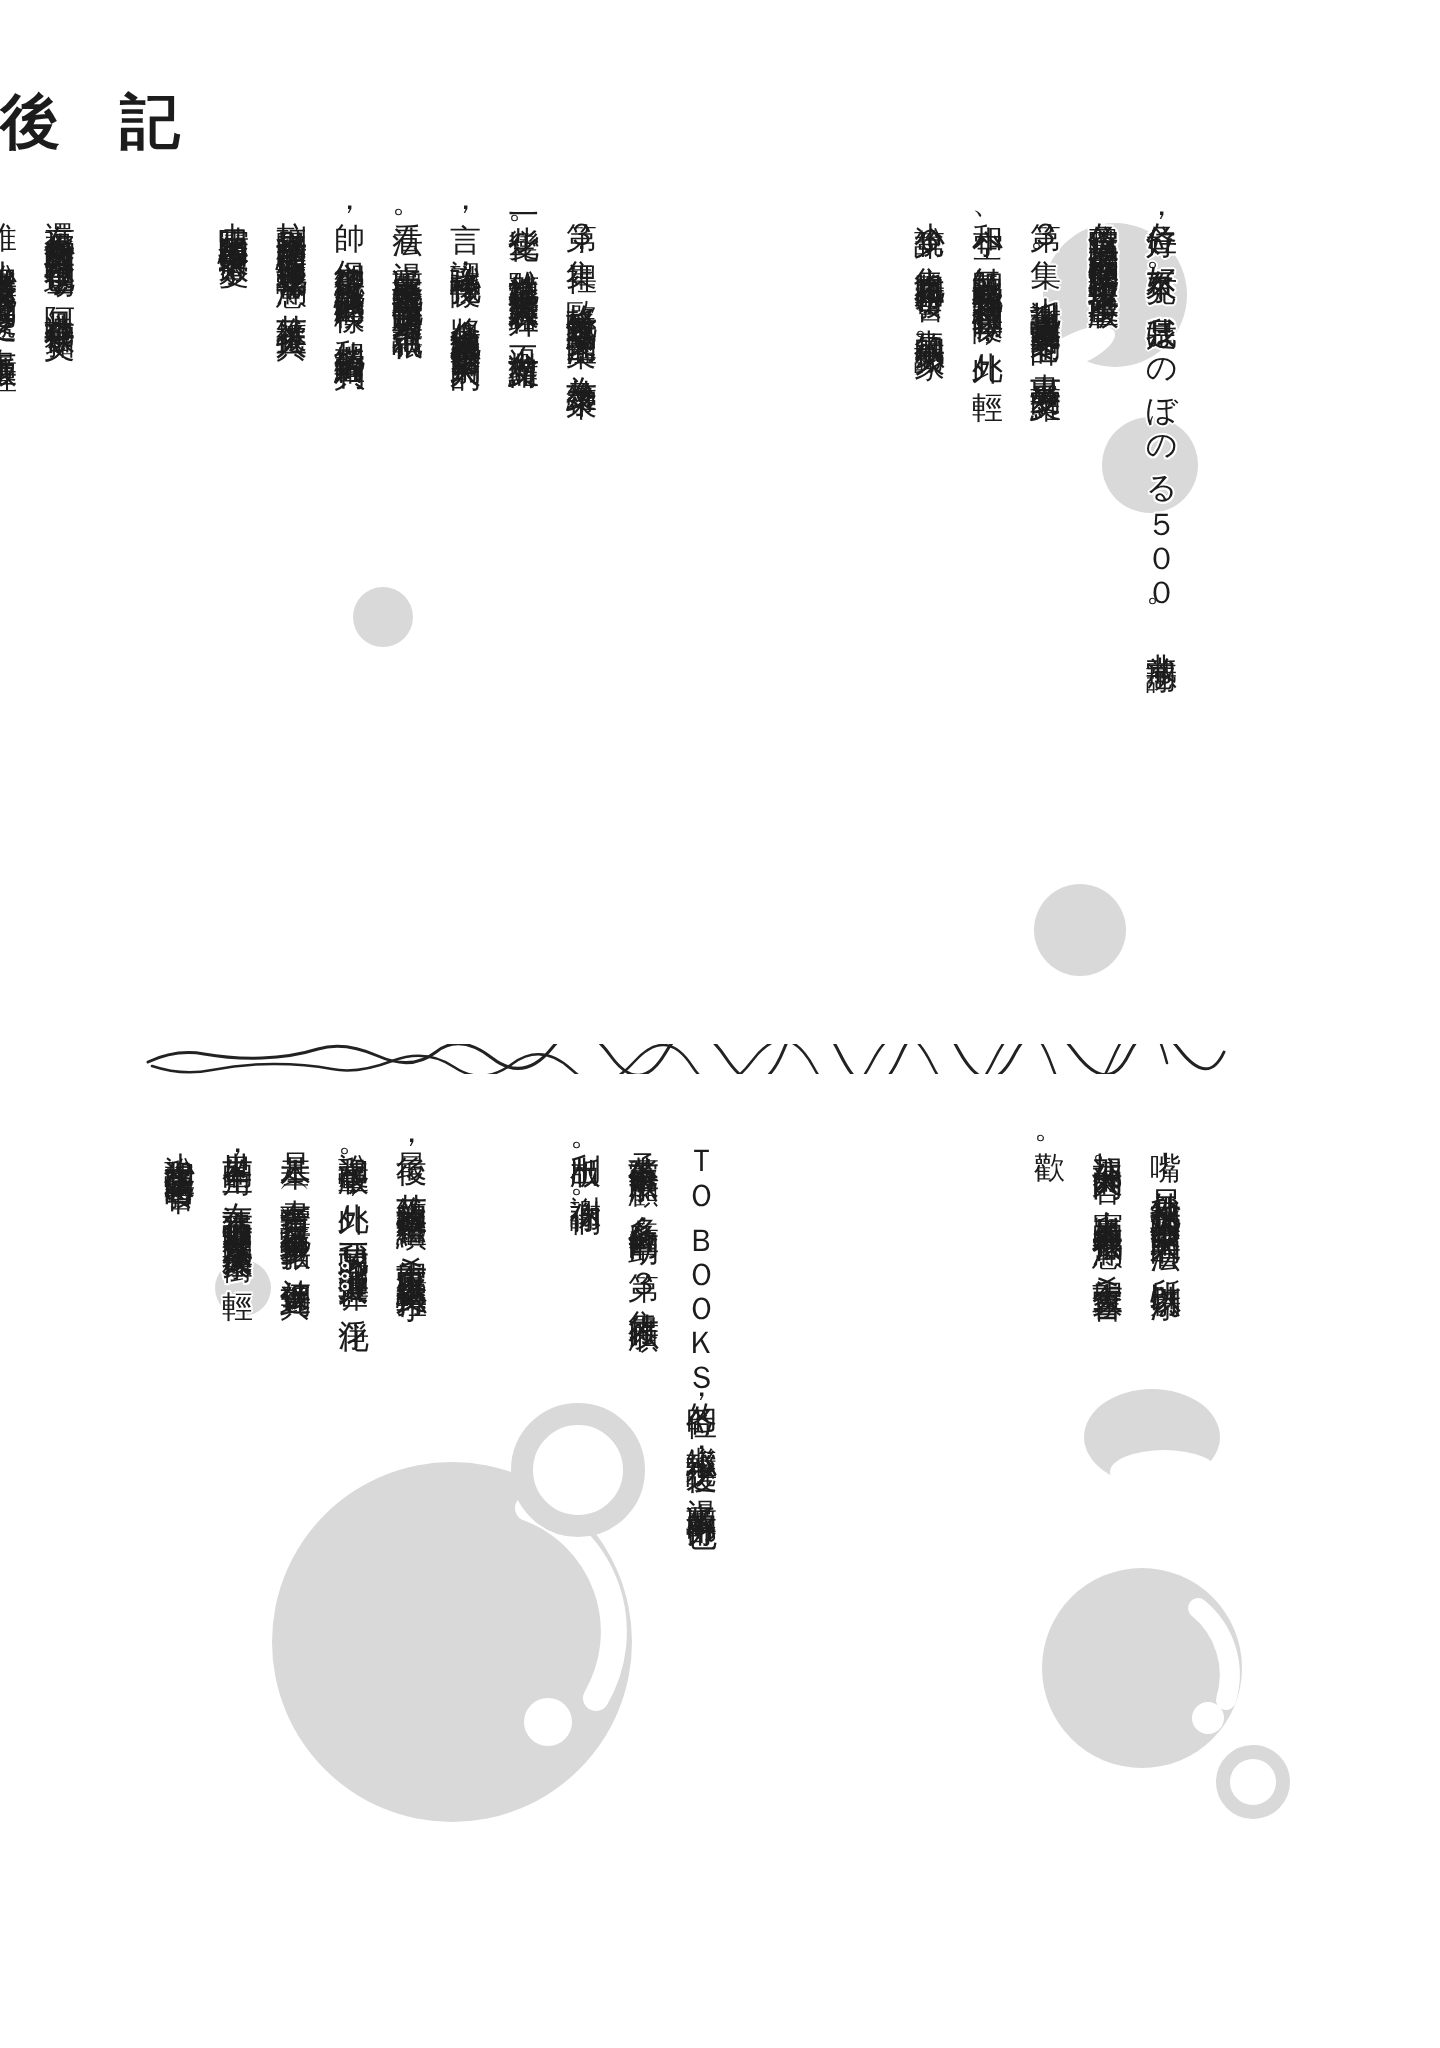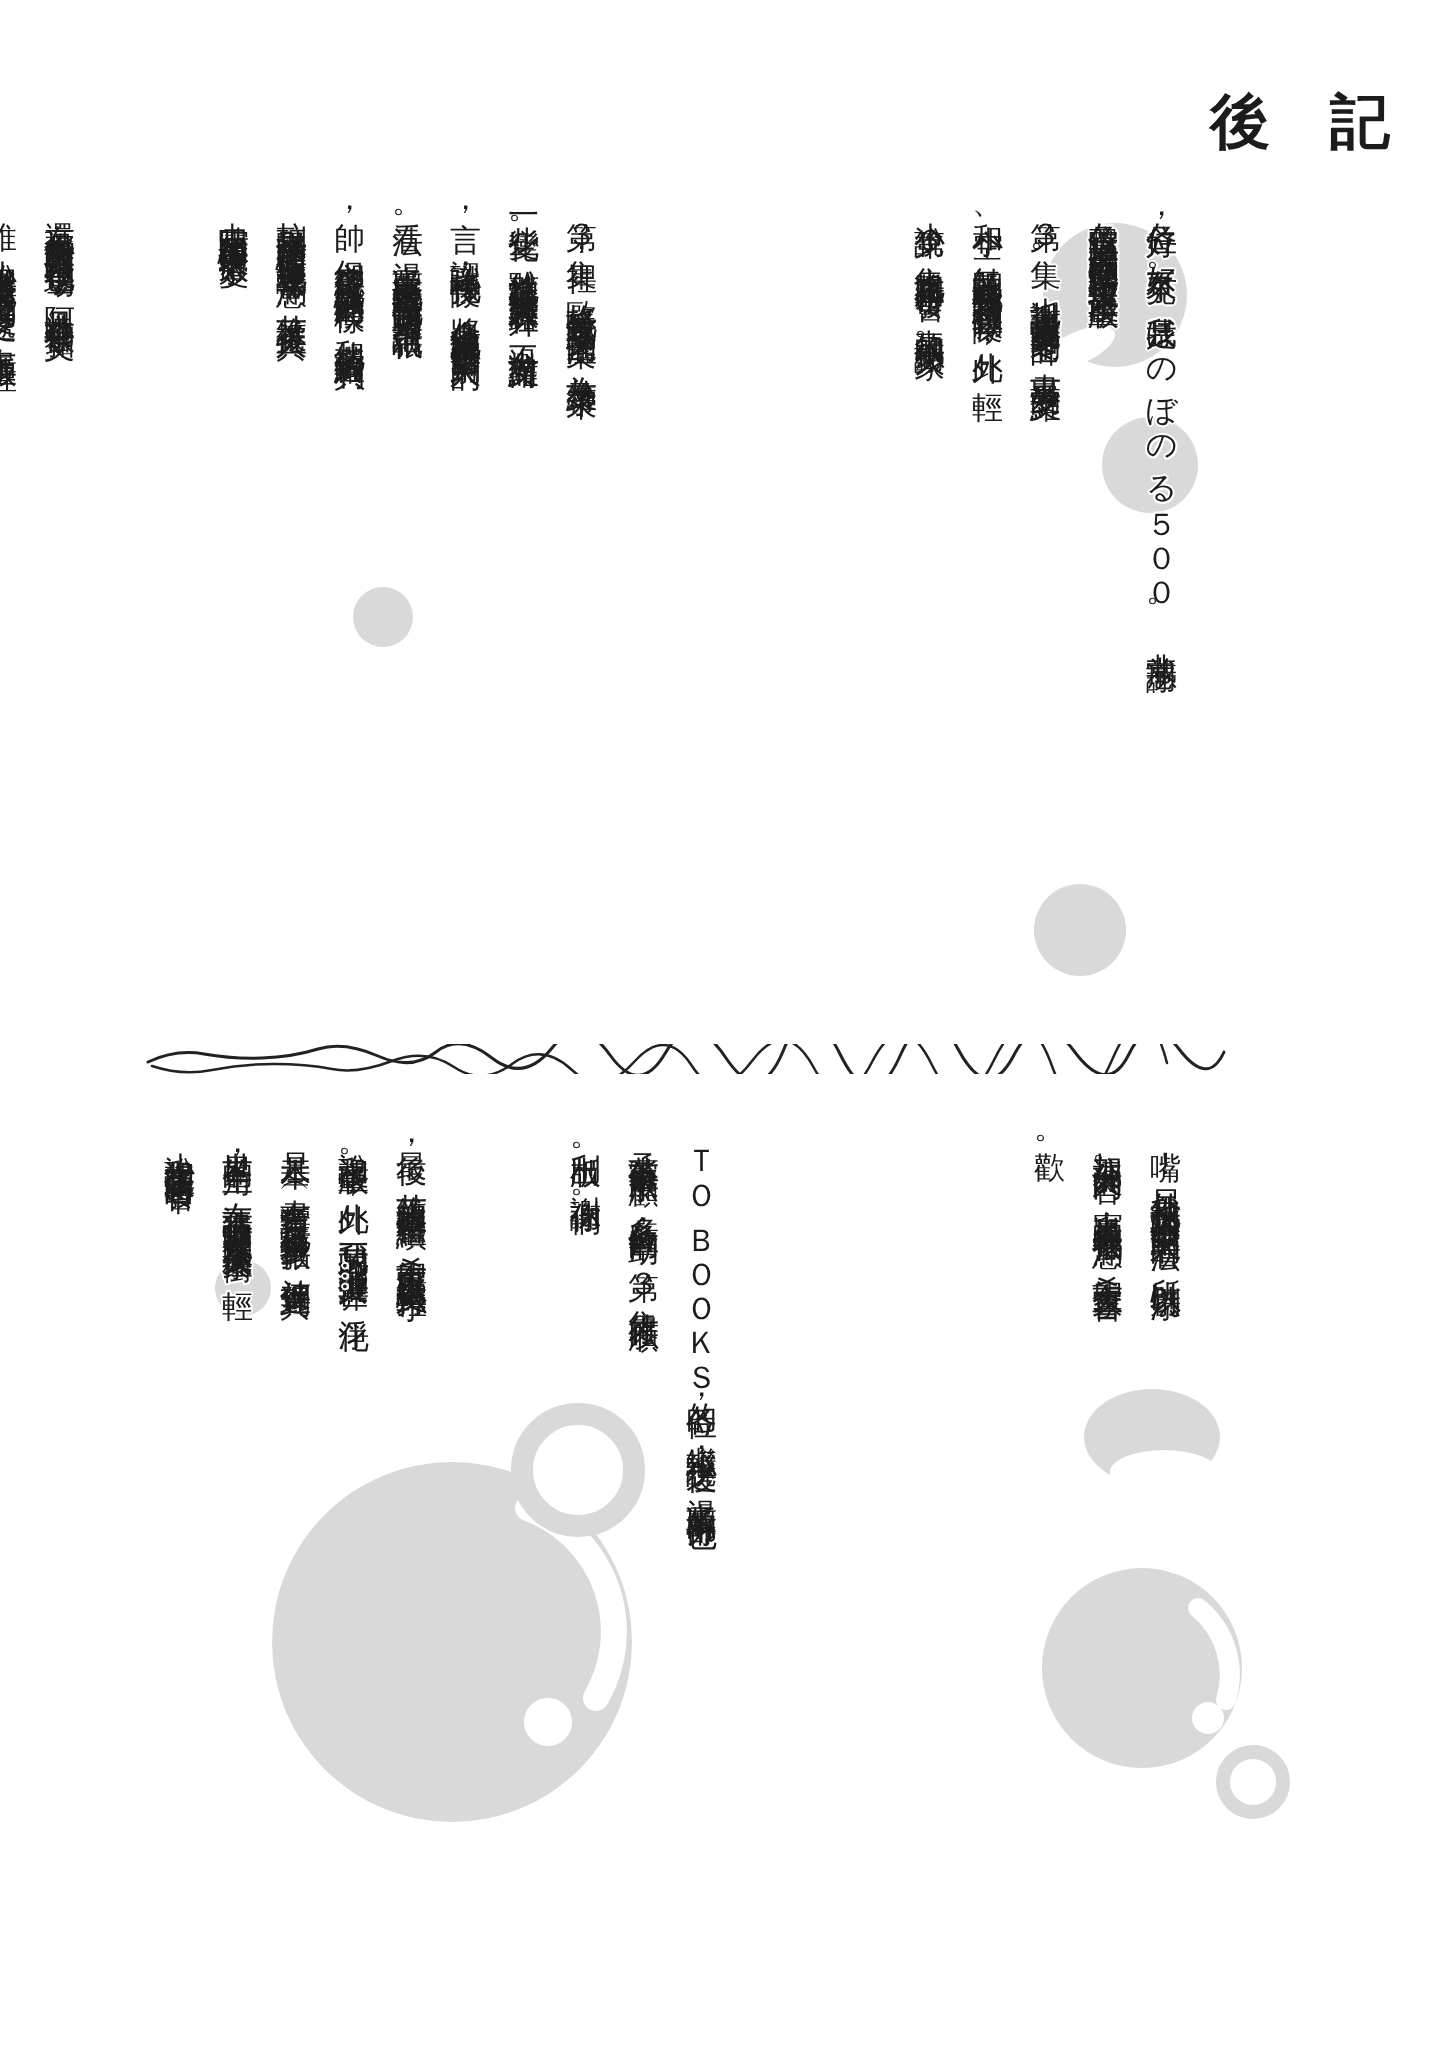--- a/index.html
+++ b/index.html
@@ -2,21 +2,21 @@
 <html><head>
 <meta charset="utf-8">
 <style>
   html,body{margin:0;padding:0;}
   body{
     width:1440px;height:2048px;position:relative;background:#ffffff;overflow:hidden;
     font-family:"Liberation Serif","DejaVu Serif",serif;
   }
   .deco{position:absolute;left:0;top:0;z-index:0;}
   .page-title{
-    position:absolute;left:0;top:82px;width:1390px;text-align:right;z-index:2;
+    position:absolute;left:0;top:82px;width:1390px;text-align:left;z-index:2;
     font-size:60px;font-weight:bold;color:#1c1c1c;
   }
   .vblock{
     position:absolute;z-index:1;
     writing-mode:vertical-rl;
     font-size:31px;letter-spacing:3.2px;line-height:58px;
     color:#1c1c1c;white-space:pre;
   }
   .vblock p{margin:0;padding:0;}
   .outlined p, p.outlined{

